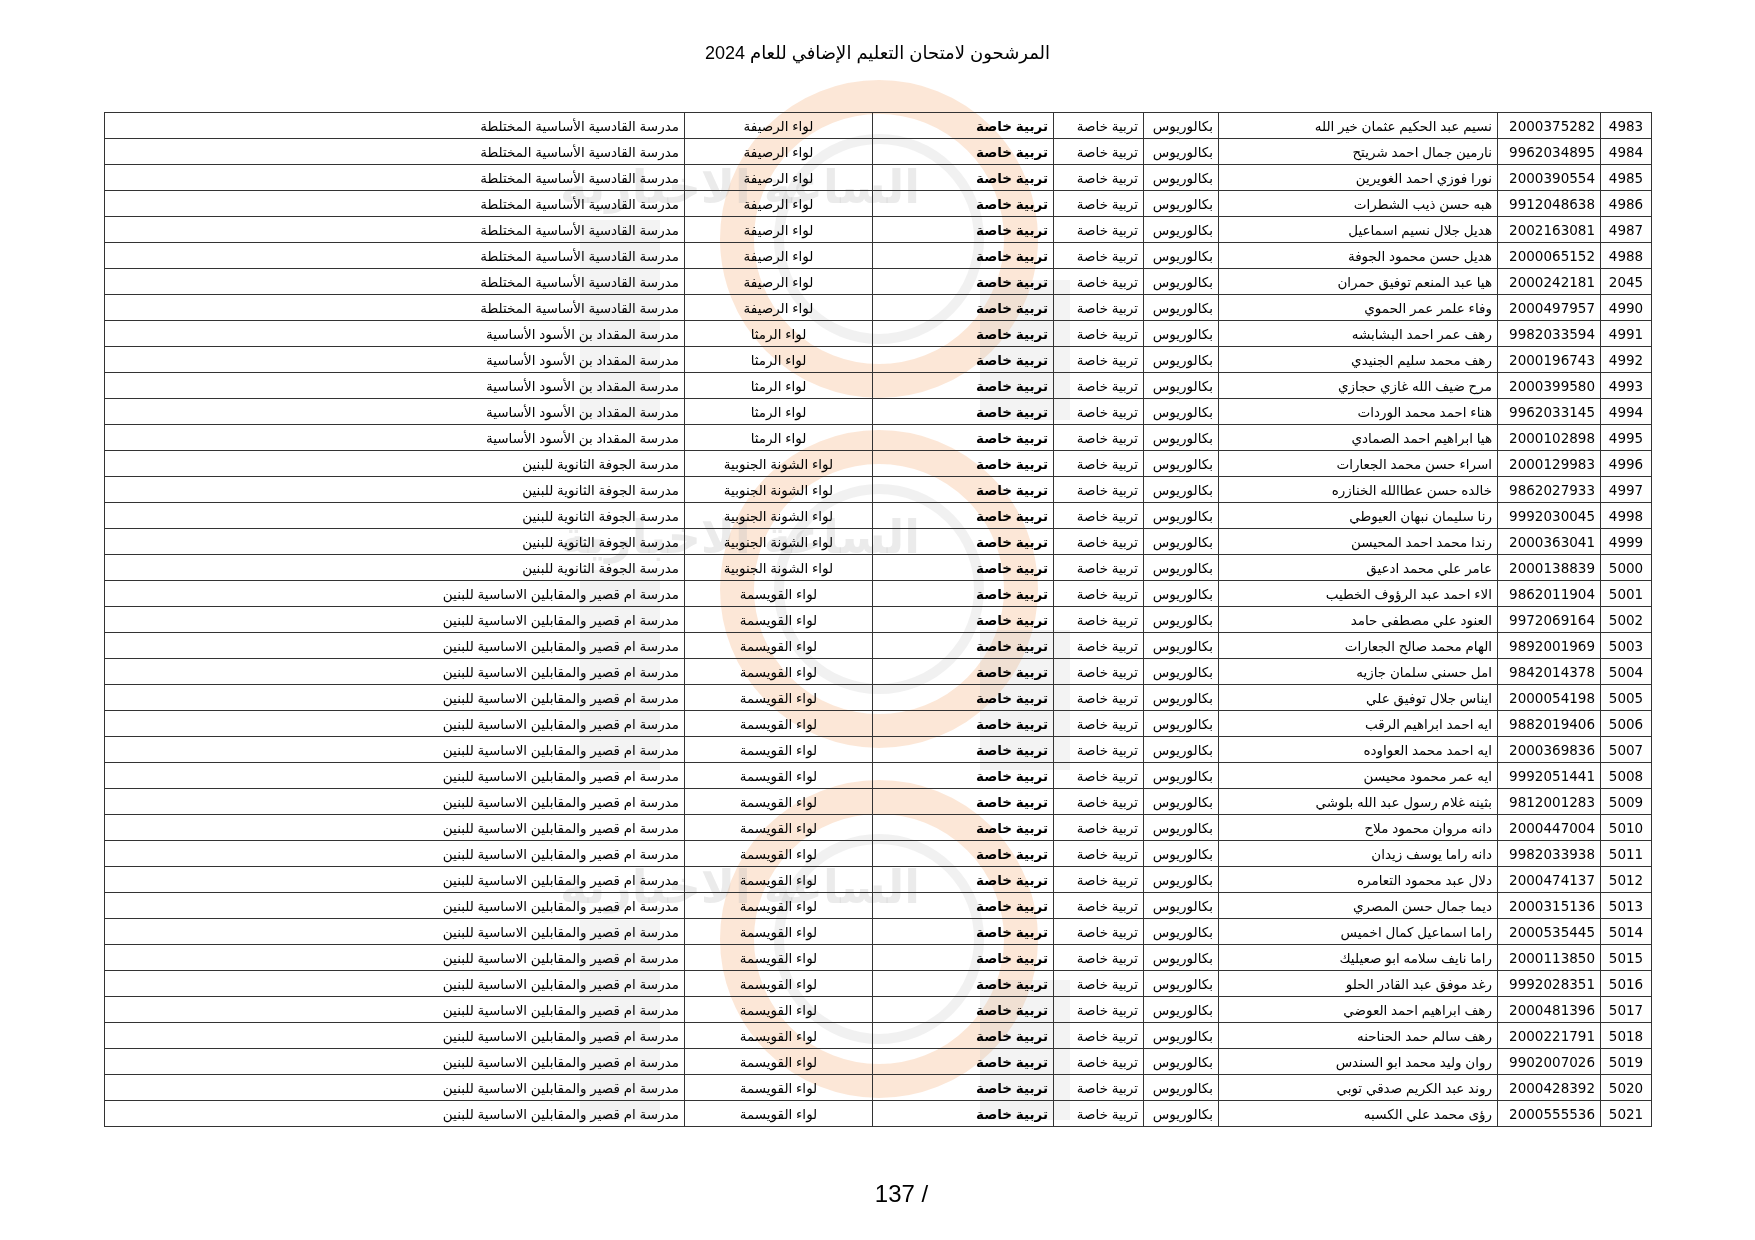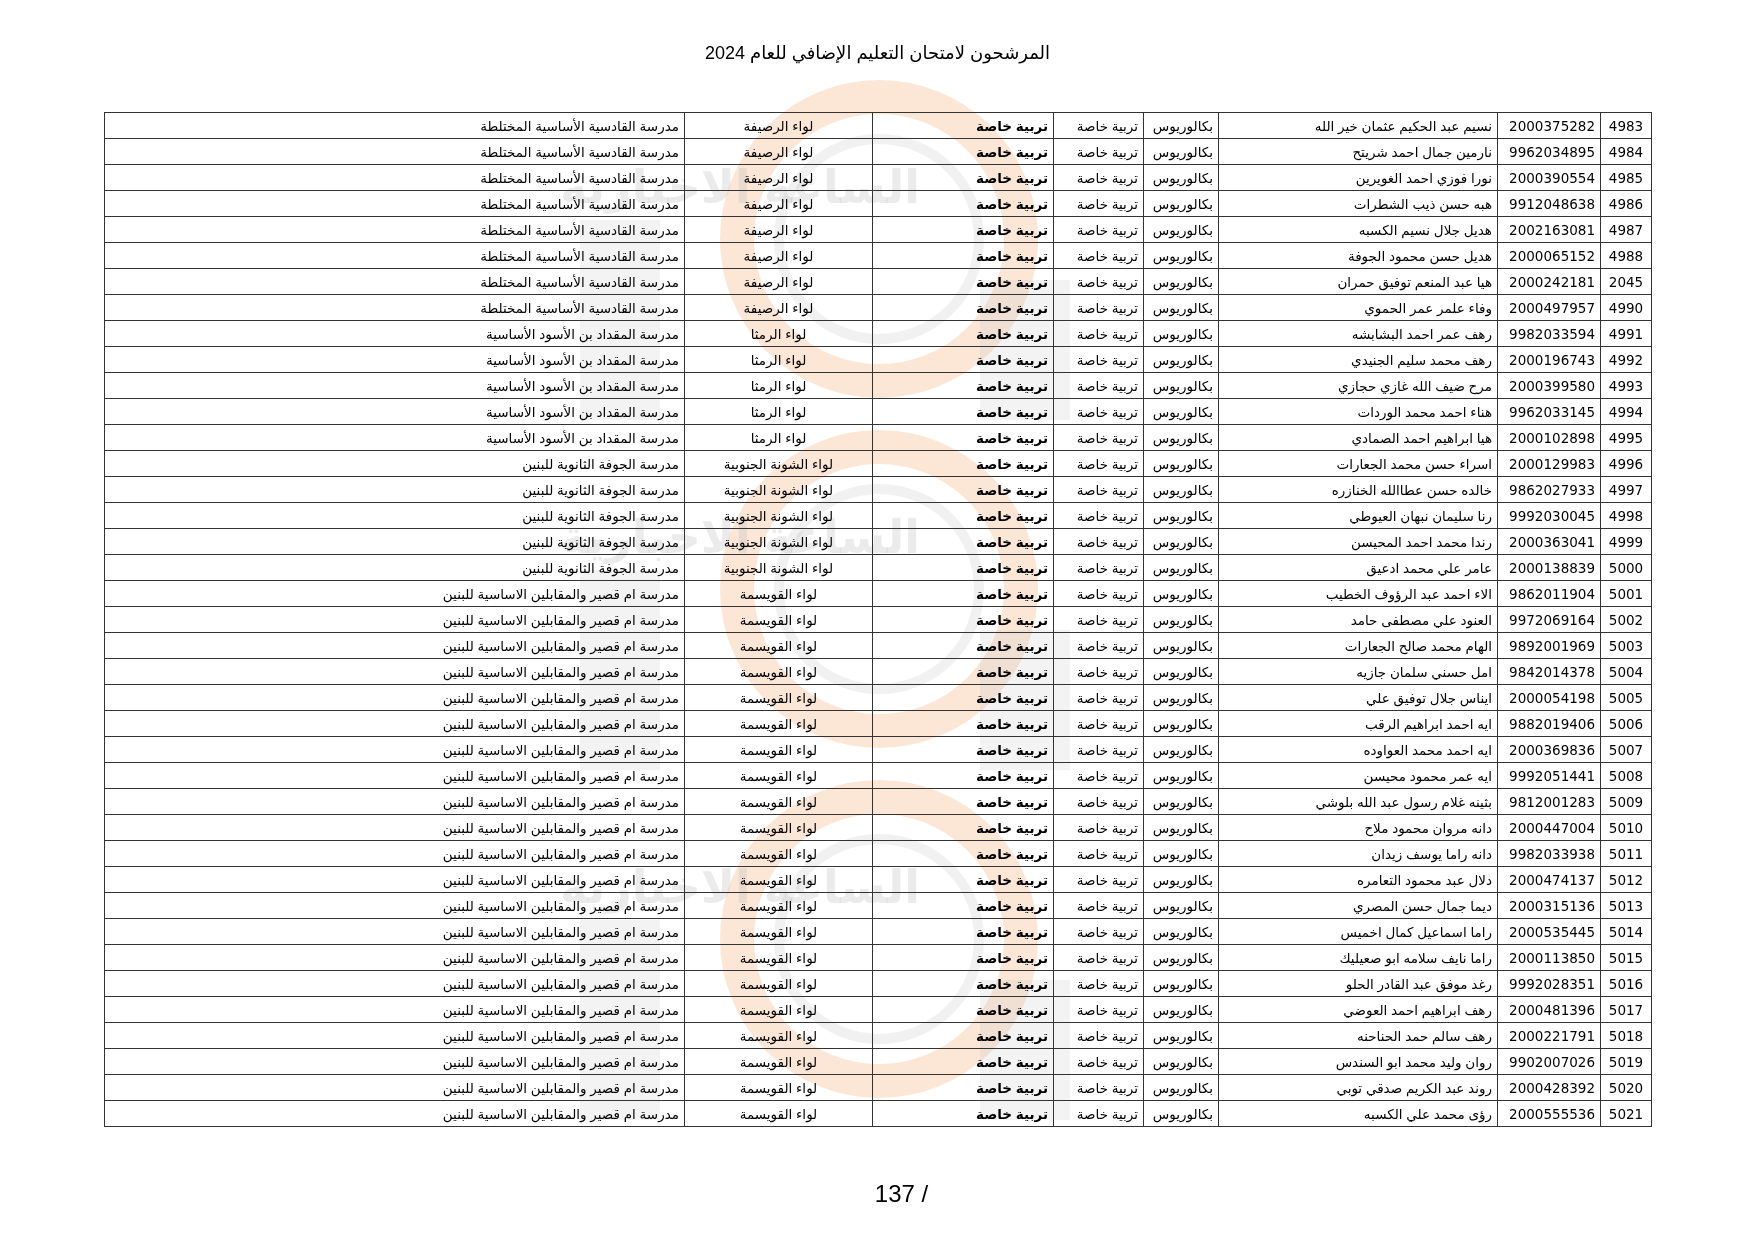--- a/index.html
+++ b/index.html
@@ -86,21 +86,21 @@
         <td class="c-name">هبه حسن ذيب الشطرات</td>
         <td class="c-deg">بكالوريوس</td>
         <td class="c-spec">تربية خاصة</td>
         <td class="c-spec2">تربية خاصة</td>
         <td class="c-dist">لواء الرصيفة</td>
         <td class="c-school">مدرسة القادسية الأساسية المختلطة</td>
       </tr>
       <tr>
         <td class="c-seq">4987</td>
         <td class="c-id">2002163081</td>
-        <td class="c-name">هديل جلال نسيم الكسبه</td>
+        <td class="c-name">هديل جلال نسيم اسماعيل</td>
         <td class="c-deg">بكالوريوس</td>
         <td class="c-spec">تربية خاصة</td>
         <td class="c-spec2">تربية خاصة</td>
         <td class="c-dist">لواء الرصيفة</td>
         <td class="c-school">مدرسة القادسية الأساسية المختلطة</td>
       </tr>
       <tr>
         <td class="c-seq">4988</td>
         <td class="c-id">2000065152</td>
         <td class="c-name">هديل حسن محمود الجوفة</td>

